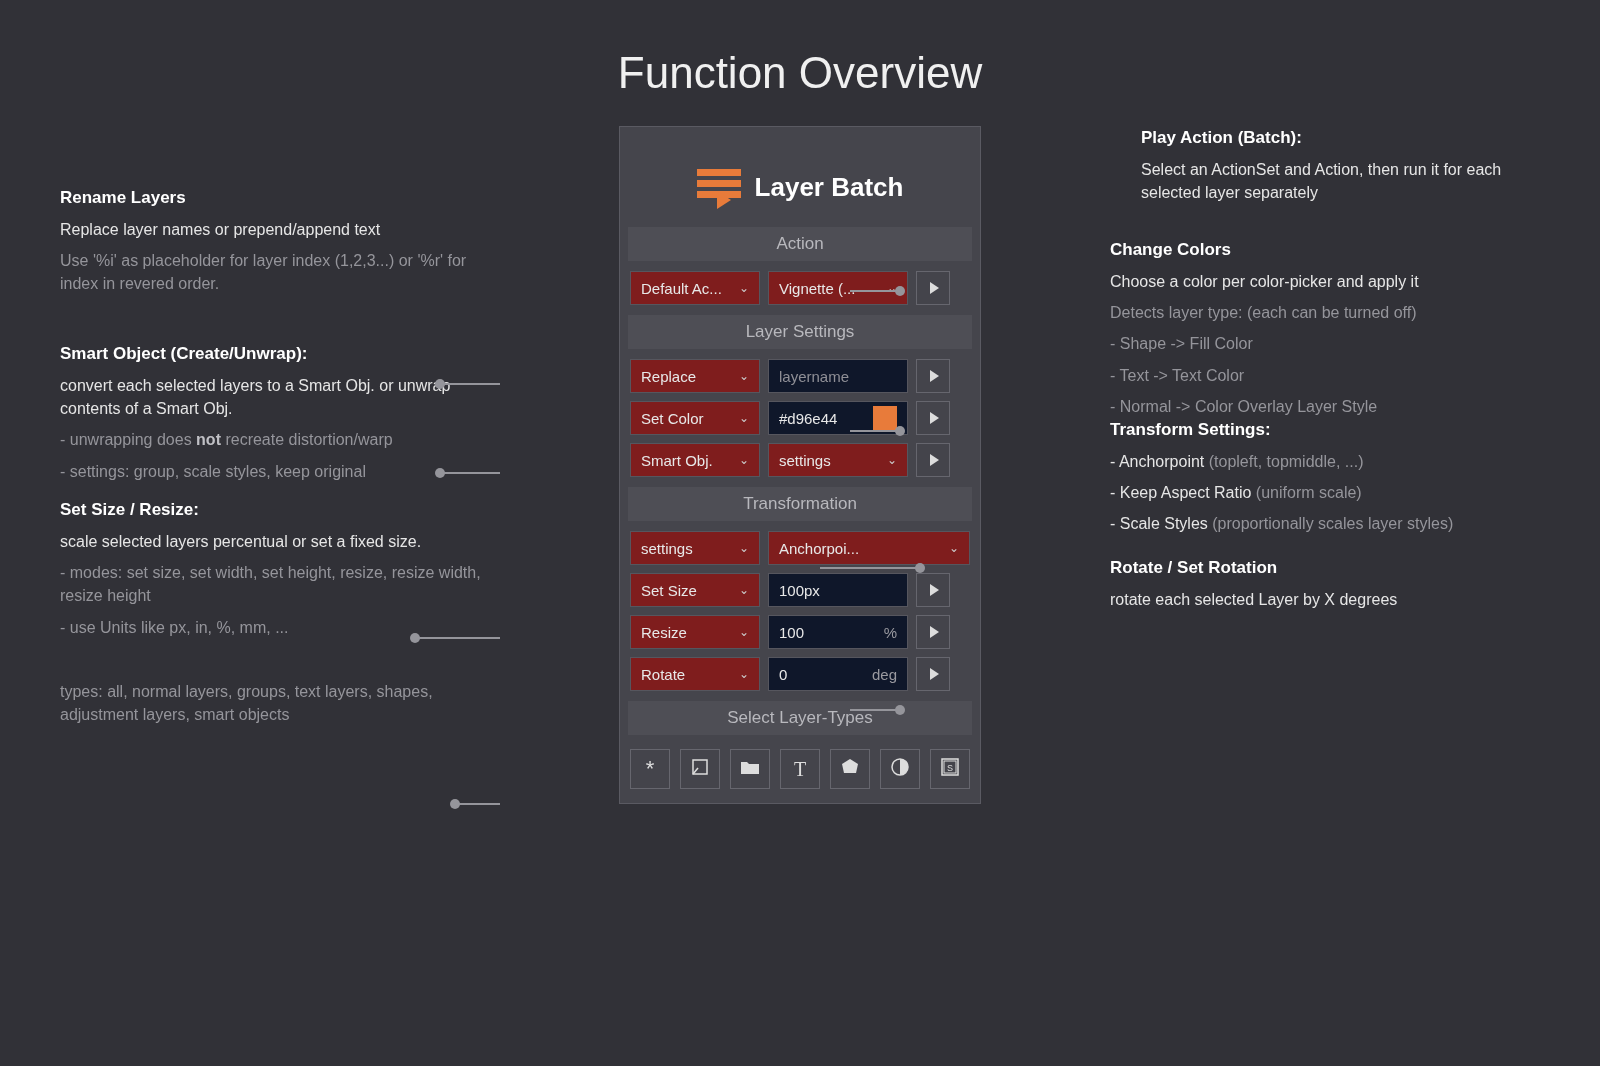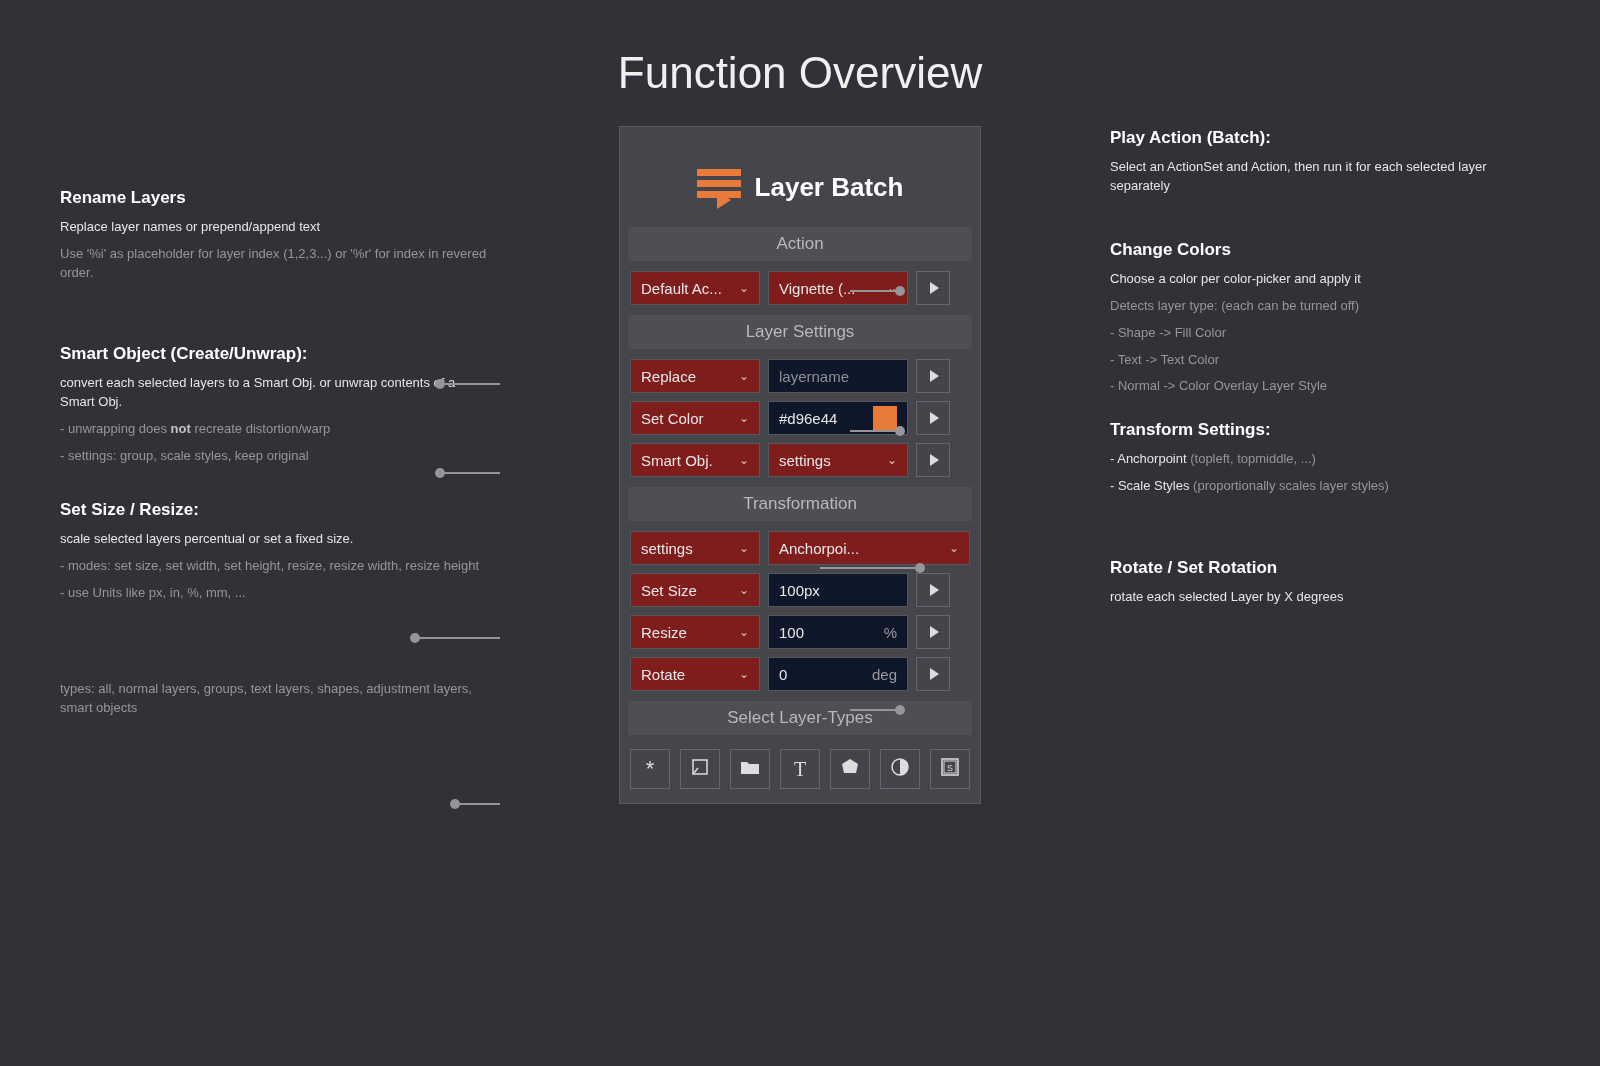--- a/index.html
+++ b/index.html
@@ -136,21 +136,21 @@
 }
 .callouts-left, .callouts-right {
   position: absolute;
   top: 0;
   width: 430px;
 }
 .callouts-left { left: 60px; }
 .callouts-right { right: 60px; }
 .callout { position: absolute; }
 .callout h4 { font-size: 17px; font-weight: 700; color: #fff; margin-bottom: 10px; }
-.callout p { font-size: 13px; color: #e6e6e6; line-height: 1.45; margin-bottom: 8px; }
+.callout p { font-size: 16px; color: #e6e6e6; line-height: 1.45; margin-bottom: 8px; }
 .callout .muted { color: #95959b; }
 .callout b { font-weight: 700; color: #c0c0c5; }
 .callout .sub { color: #95959b; font-weight: 400; }
 .connector {
   position: absolute;
   height: 2px;
   background: #95959b;
 }
 .connector::after {
   content: '';
@@ -346,35 +346,36 @@
     <p>scale selected layers percentual or set a fixed size.</p>
     <p class="muted">- modes: set size, set width, set height, resize, resize width, resize height</p>
     <p class="muted">- use Units like px, in, %, mm, ...</p>
   </div>
   <div class="callout" style="top:680px;">
     <p class="muted">types: all, normal layers, groups, text layers, shapes, adjustment layers, smart objects</p>
   </div>
 </div>
 
 <div class="callouts-right">
-  <div class="callout" style="top:128px;">
+  <div class="callout" style="top:128px;margin-left:31px;">
     <h4>Play Action (Batch):</h4>
     <p>Select an ActionSet and Action, then run it for each selected layer separately</p>
   </div>
   <div class="callout" style="top:240px;">
     <h4>Change Colors</h4>
     <p>Choose a color per color-picker and apply it</p>
     <p class="muted">Detects layer type: (each can be turned off)</p>
     <p class="muted">- Shape -&gt; Fill Color</p>
     <p class="muted">- Text -&gt; Text Color</p>
     <p class="muted">- Normal -&gt; Color Overlay Layer Style</p>
   </div>
   <div class="callout" style="top:420px;">
     <h4>Transform Settings:</h4>
     <p><span>- Anchorpoint </span><span class="sub">(topleft, topmiddle, ...)</span></p>
+    <p><span>- Keep Aspect Ratio </span><span class="sub">(uniform scale)</span></p>
     <p><span>- Scale Styles </span><span class="sub">(proportionally scales layer styles)</span></p>
   </div>
   <div class="callout" style="top:558px;">
     <h4>Rotate / Set Rotation</h4>
     <p>rotate each selected Layer by X degrees</p>
   </div>
 </div>
 
 <div class="connector left" style="top:383px; left:440px; width:60px;"></div>
 <div class="connector left" style="top:472px; left:440px; width:60px;"></div>

